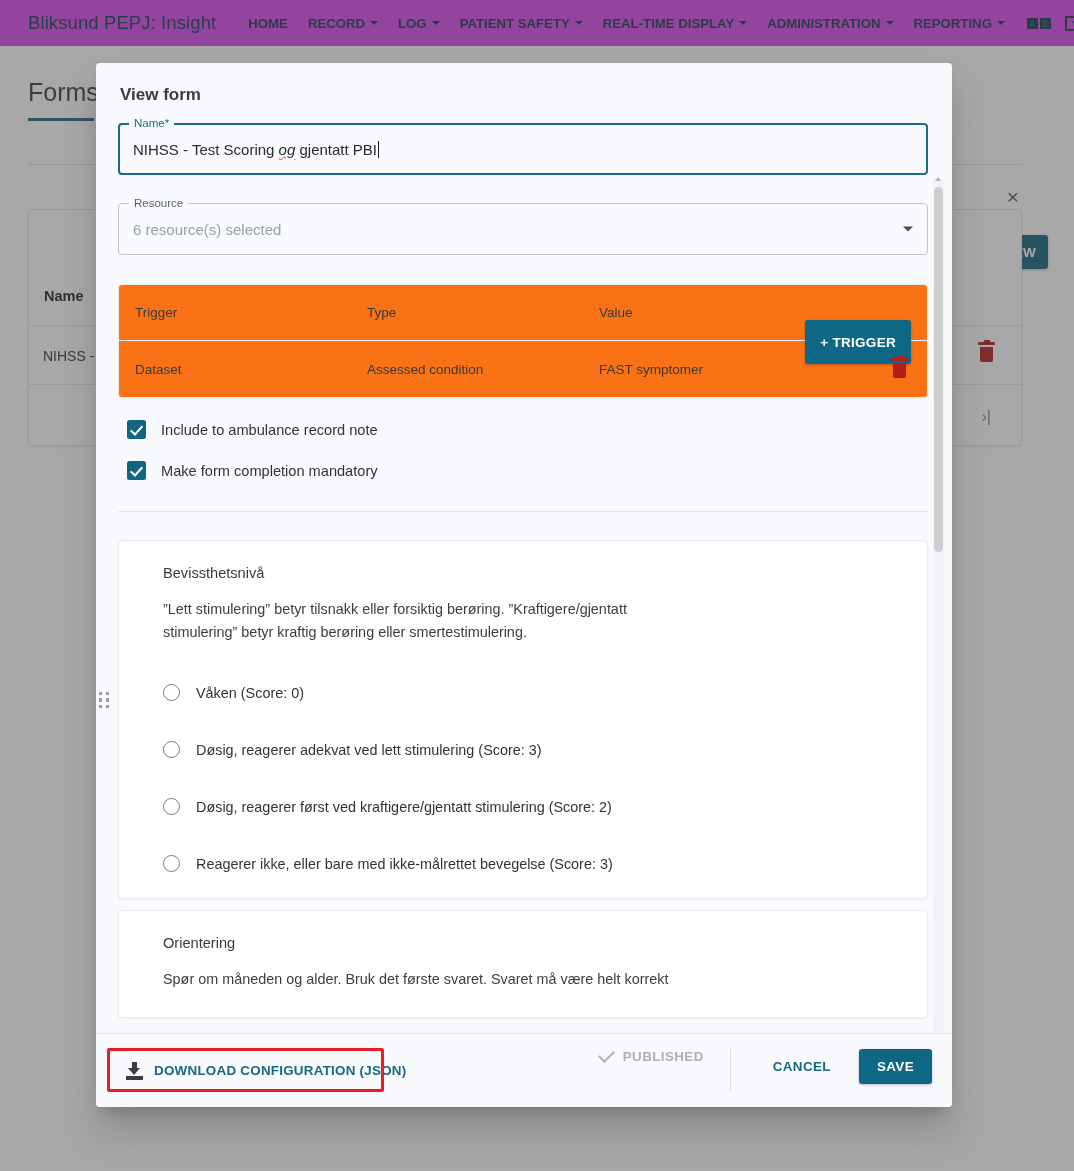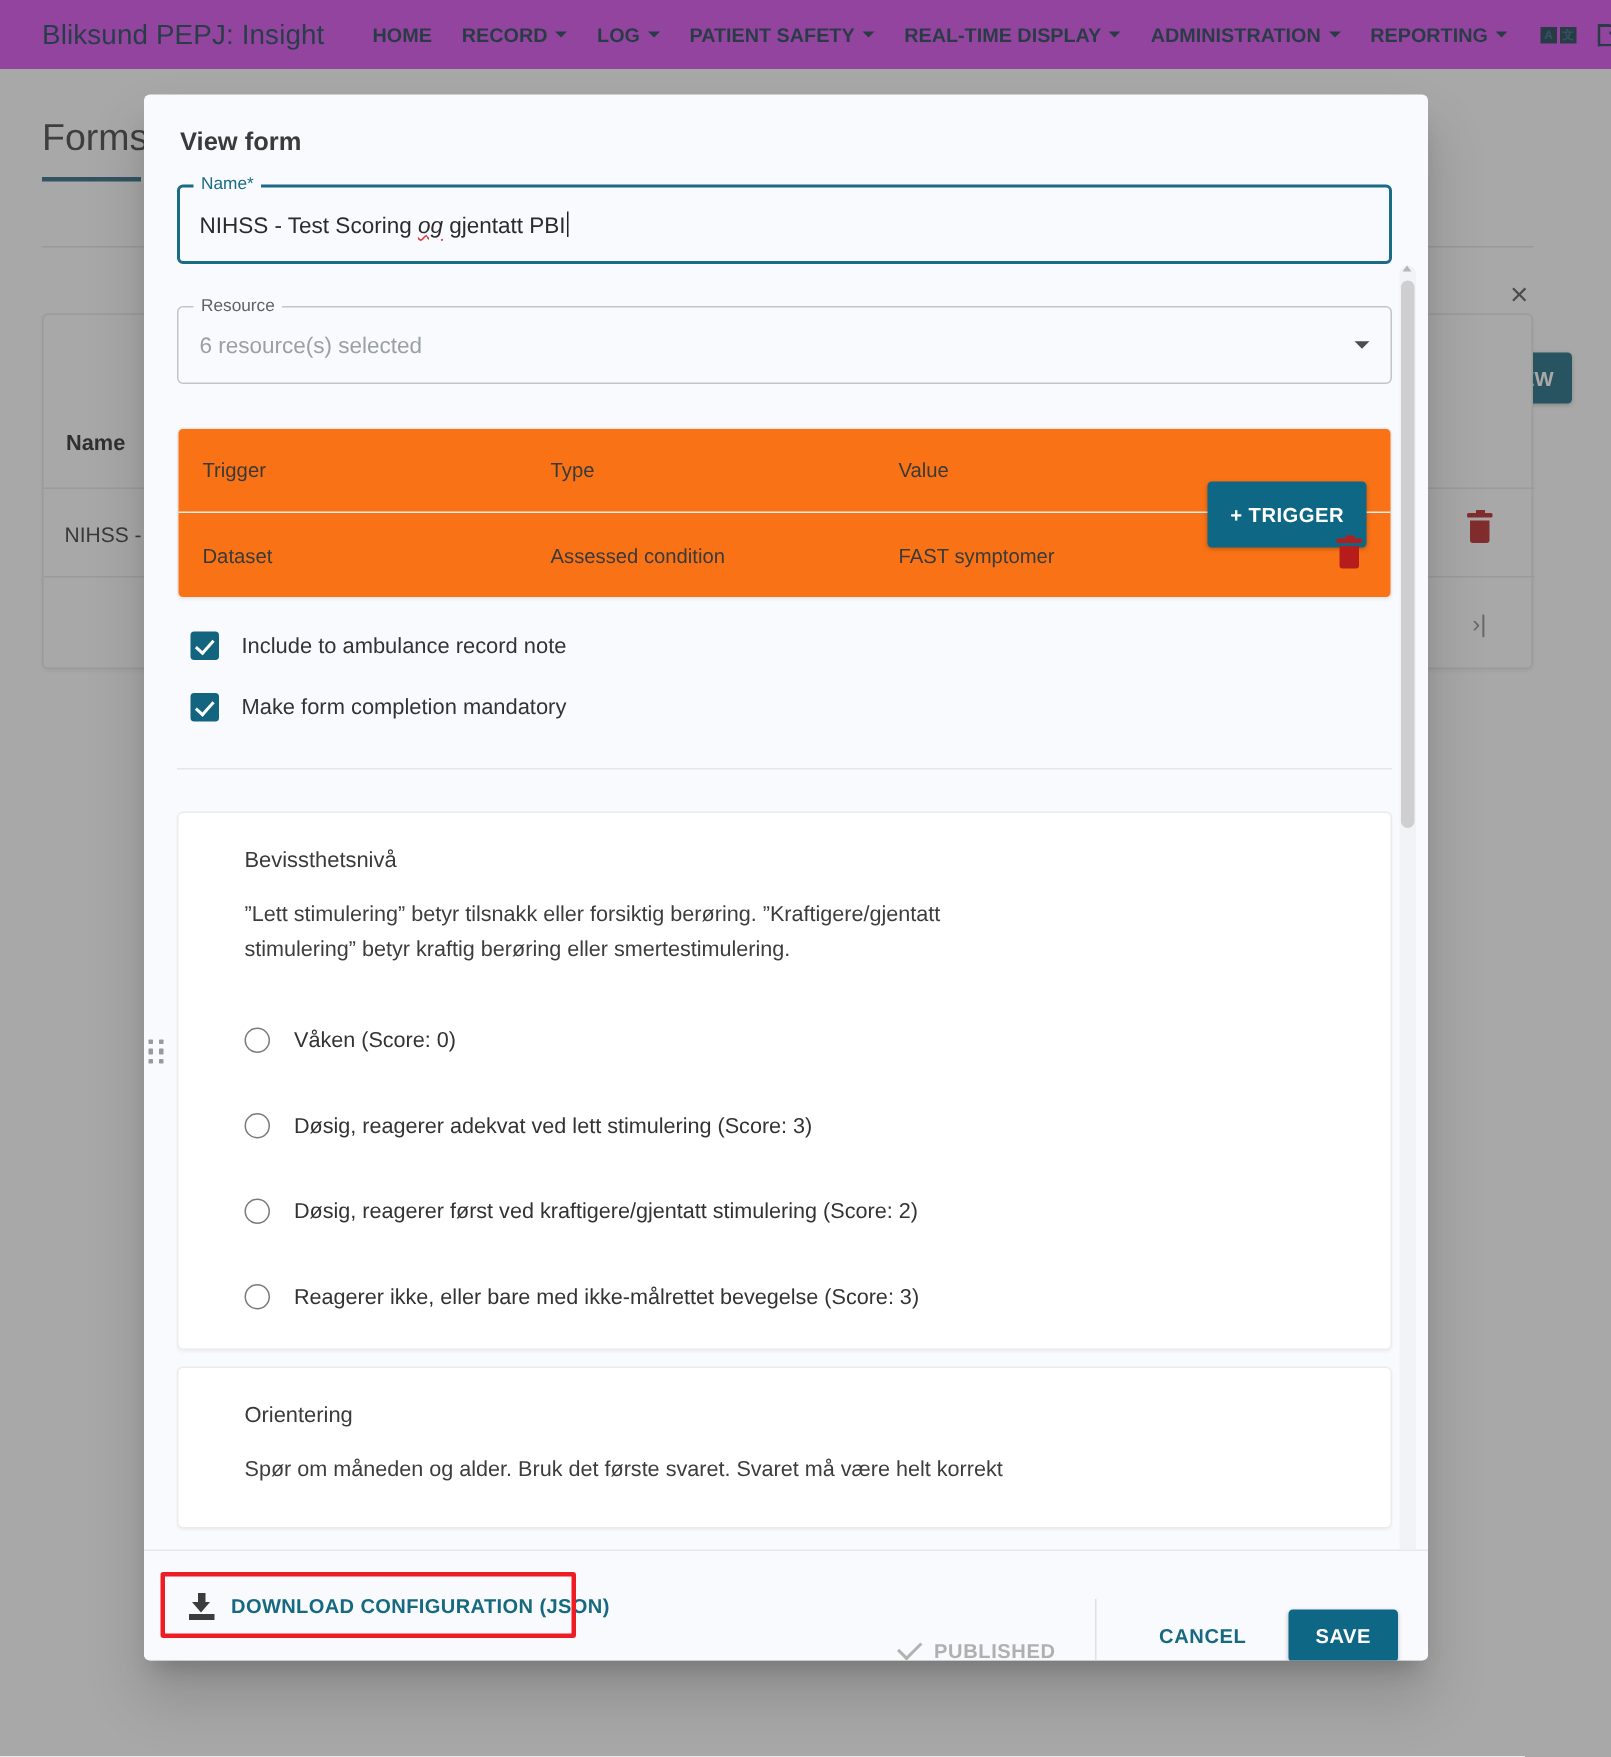--- a/index.html
+++ b/index.html
@@ -243,22 +243,22 @@
     position: absolute; left: 2px; top: 6px; width: 0; height: 0;
     border-left: 6.5px solid transparent; border-right: 6.5px solid transparent;
     border-top: 7px solid #3c3c3c;
   }
   .dl-ico .tray { position: absolute; left: 0; bottom: 0; width: 17px; height: 3.2px; background: #3c3c3c; }
   .redbox {
     position: absolute; left: 11px; top: 14px; width: 277px; height: 44px;
     border: 3px solid #ee1d24; border-radius: 2px; pointer-events: none;
   }
   .foot-right {
-    position: absolute; right: 20px; top: 0; height: 74px;
-    display: flex; align-items: flex-end; gap: 0;
+    position: absolute; right: 20px; top: 15px; height: 74px;
+    display: flex; align-items: flex-start; gap: 0;
   }
   .published {
     display: flex; align-items: center; gap: 9px; padding-right: 26px;
   }
   .published .chk {
     width: 15px; height: 9px; border: solid #b2b2b2; border-width: 0 0 2.6px 2.6px;
     transform: rotate(-45deg); margin-top: -4px;
   }
   .published .lbl { font-size: 13.4px; color: #b0b0b0; font-weight: 600; letter-spacing: .4px; }
   .vdiv { width: 1px; height: 42px; background: #e0e0e0; }

